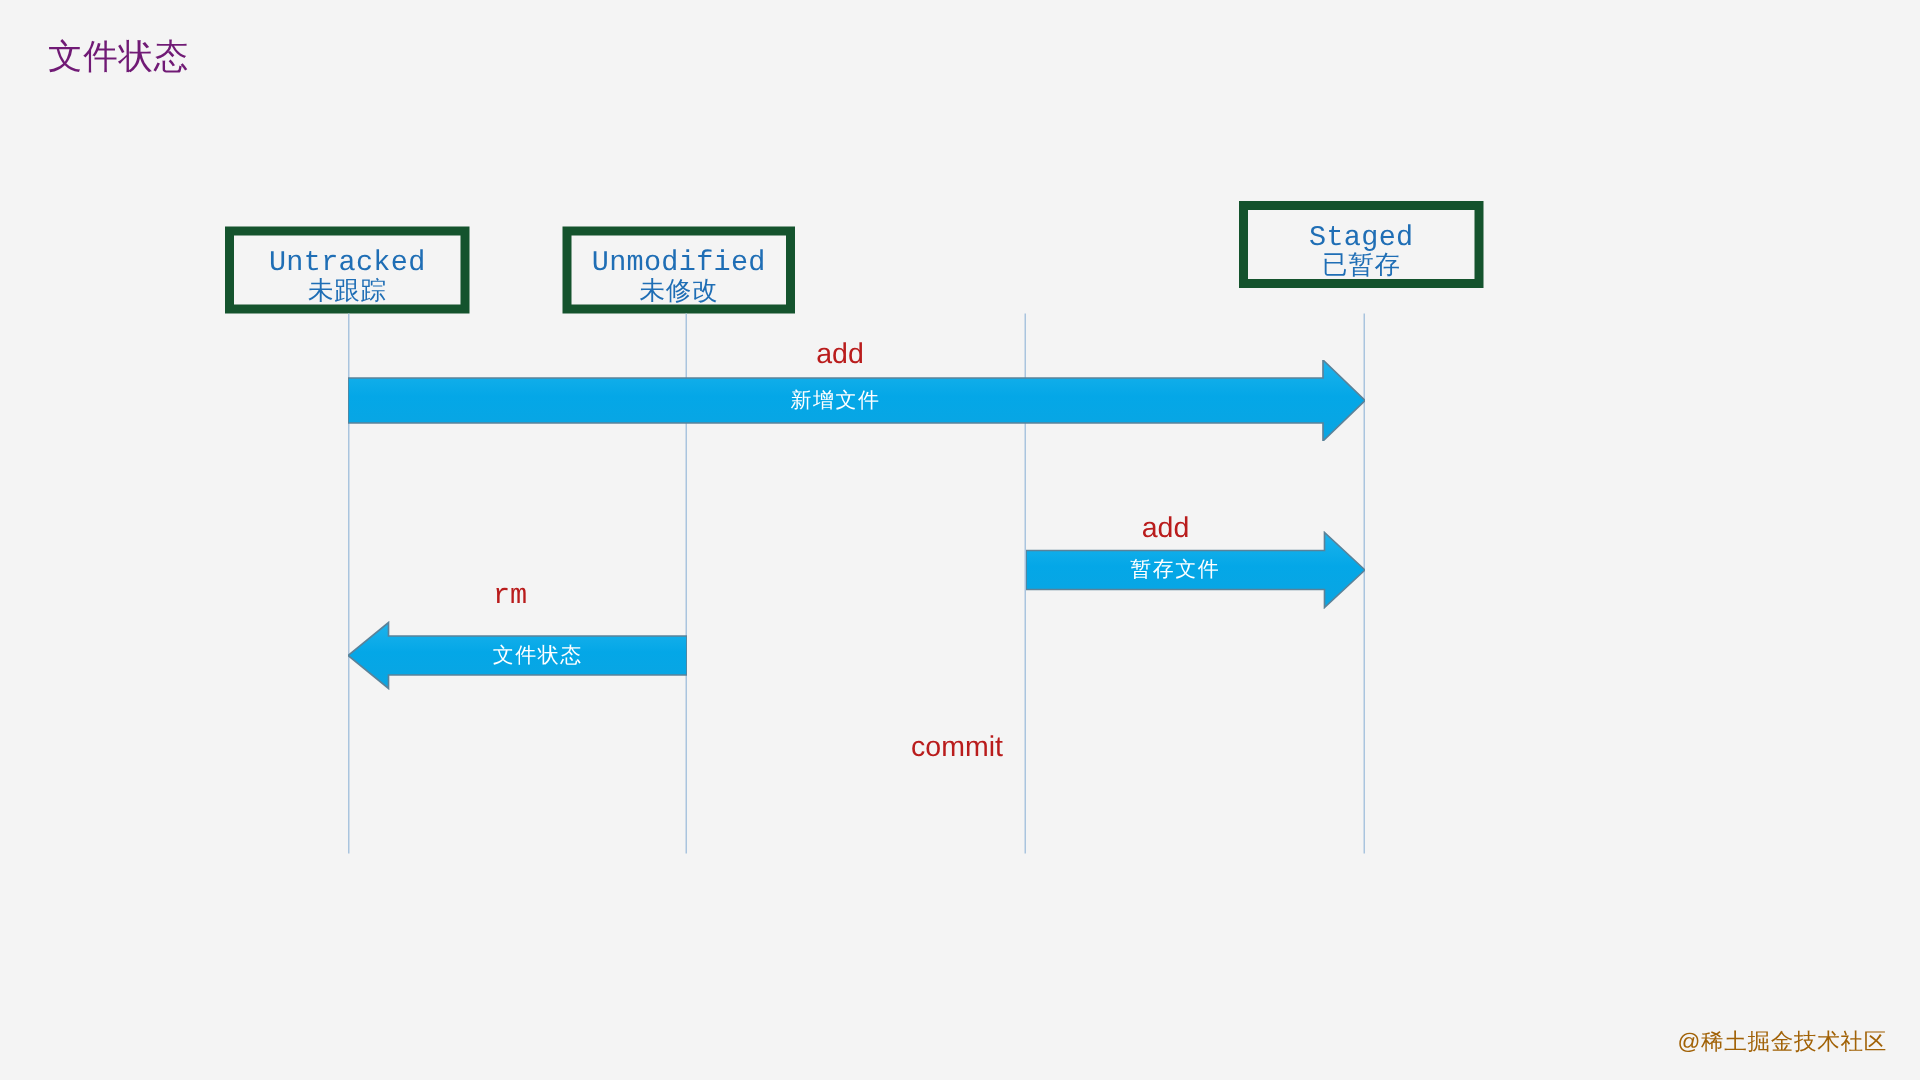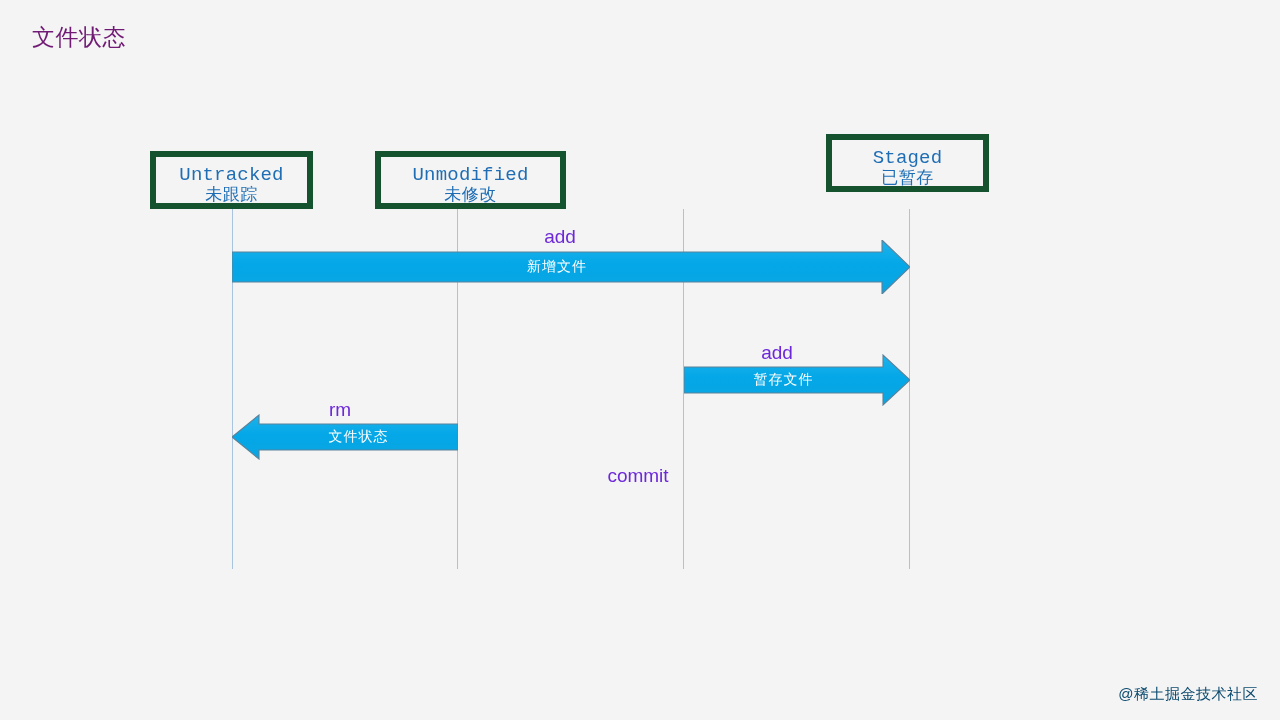--- a/index.html
+++ b/index.html
@@ -84,21 +84,21 @@
   .lifeline {
     position: absolute;
     width: 1px;
     background: #a9c4de;
   }
 
   
   .cmd-label {
     position: absolute;
     font-size: 19px;
-    color: #6d28d9;
+    color: #b91c1c;
     white-space: nowrap;
     text-align: center;
   }
 
   
   .arrow-wrap {
     position: absolute;
   }
   .arrow-wrap svg {
     display: block;
@@ -111,42 +111,42 @@
     text-align: center;
     letter-spacing: 1px;
   }
 
   
   .watermark {
     position: absolute;
     right: 22px;
     bottom: 16px;
     font-size: 15px;
-    color: #0c4a6e;
+    color: #a16207;
     letter-spacing: 0.5px;
     white-space: nowrap;
   }
 </style>
 </head>
 <body>
 
 <div id="slide">
 
   <div class="header">
     <div class="header-label">文件状态</div>
   </div>
 
   <div class="diagram">
 
     <div class="state-box" style="left:150px; top:151px; width:163px; height:58px;">
       <span class="state-en">Untracked</span>
       <span class="state-zh">未跟踪</span>
     </div>
 
-    <div class="state-box" style="left:375px; top:151px; width:191px; height:58px;">
+    <div class="state-box" style="left:375px; top:151px; width:155px; height:58px;">
       <span class="state-en">Unmodified</span>
       <span class="state-zh">未修改</span>
     </div>
 
 
     <div class="state-box" style="left:826px; top:134px; width:163px; height:58px;">
       <span class="state-en">Staged</span>
       <span class="state-zh">已暂存</span>
     </div>
 
@@ -181,36 +181,36 @@
             <stop offset="0%" stop-color="#1db3ec"></stop>
             <stop offset="45%" stop-color="#04a7e7"></stop>
             <stop offset="100%" stop-color="#0aa5e2"></stop>
           </linearGradient>
         </defs>
         <polygon points="0,13 199,13 199,1 226,26 199,51 199,39 0,39" fill="url(#g3)" stroke="#5b8299" stroke-width="1.1" stroke-linejoin="miter"></polygon>
       </svg>
       <div class="arrow-text" style="left:0; top:17px; width:199px;">暂存文件</div>
     </div>
 
-    <div class="cmd-label" style="left:255px; top:399px; width:170px;">rm</div>
+    <div class="cmd-label" style="left:255px; top:386px; width:170px;font-family:Liberation Mono, monospace;">rm</div>
 
     <div class="arrow-wrap" style="left:232px; top:414px; width:226px; height:46px;">
       <svg width="226" height="46" viewBox="0 0 226 46">
         <defs>
           <linearGradient id="g4" x1="0" y1="0" x2="0" y2="1">
             <stop offset="0%" stop-color="#1db3ec"></stop>
             <stop offset="45%" stop-color="#04a7e7"></stop>
             <stop offset="100%" stop-color="#0aa5e2"></stop>
           </linearGradient>
         </defs>
         <polygon points="0,23 27,1 27,10 226,10 226,36 27,36 27,45" fill="url(#g4)" stroke="#5b8299" stroke-width="1.1" stroke-linejoin="miter"></polygon>
       </svg>
       <div class="arrow-text" style="left:27px; top:14px; width:199px;">文件状态</div>
     </div>
 
-    <div class="cmd-label" style="left:538px; top:465px; width:200px;text-align:center;">commit</div>
+    <div class="cmd-label" style="left:538px; top:488px; width:200px;text-align:center;">commit</div>
 
 
   </div>
 
   <div class="watermark">@稀土掘金技术社区</div>
 
 </div>
 
 </body></html>

